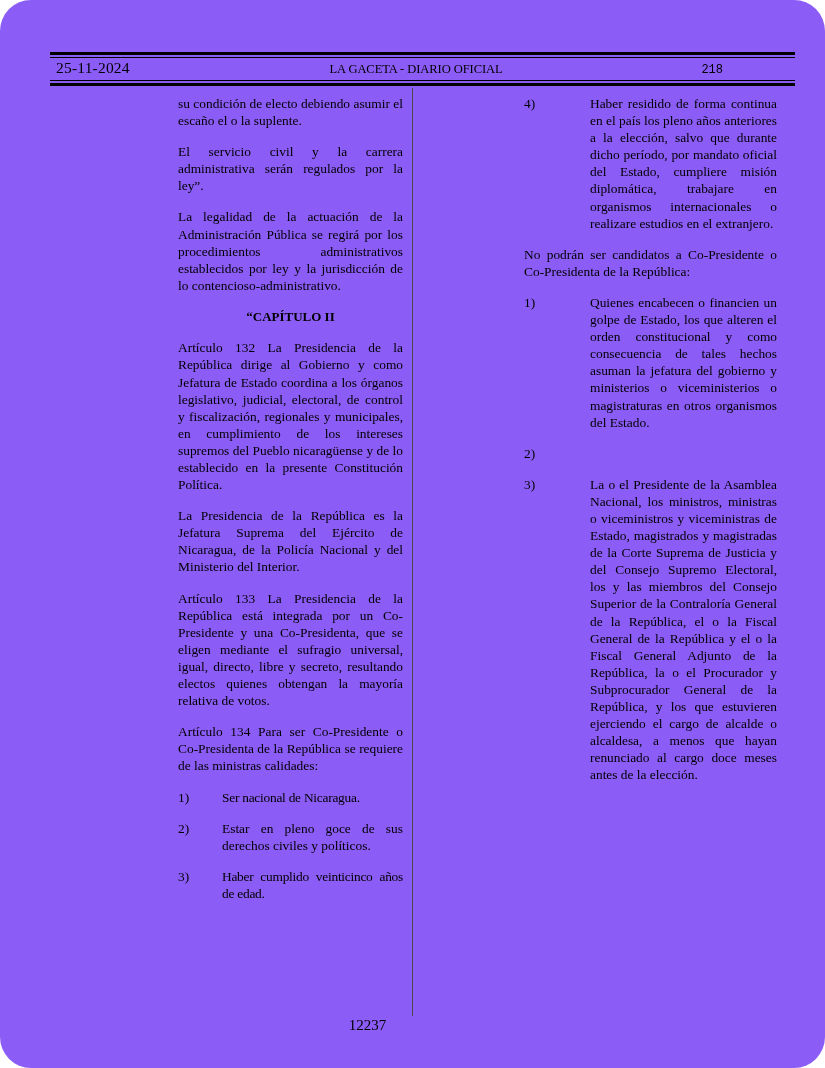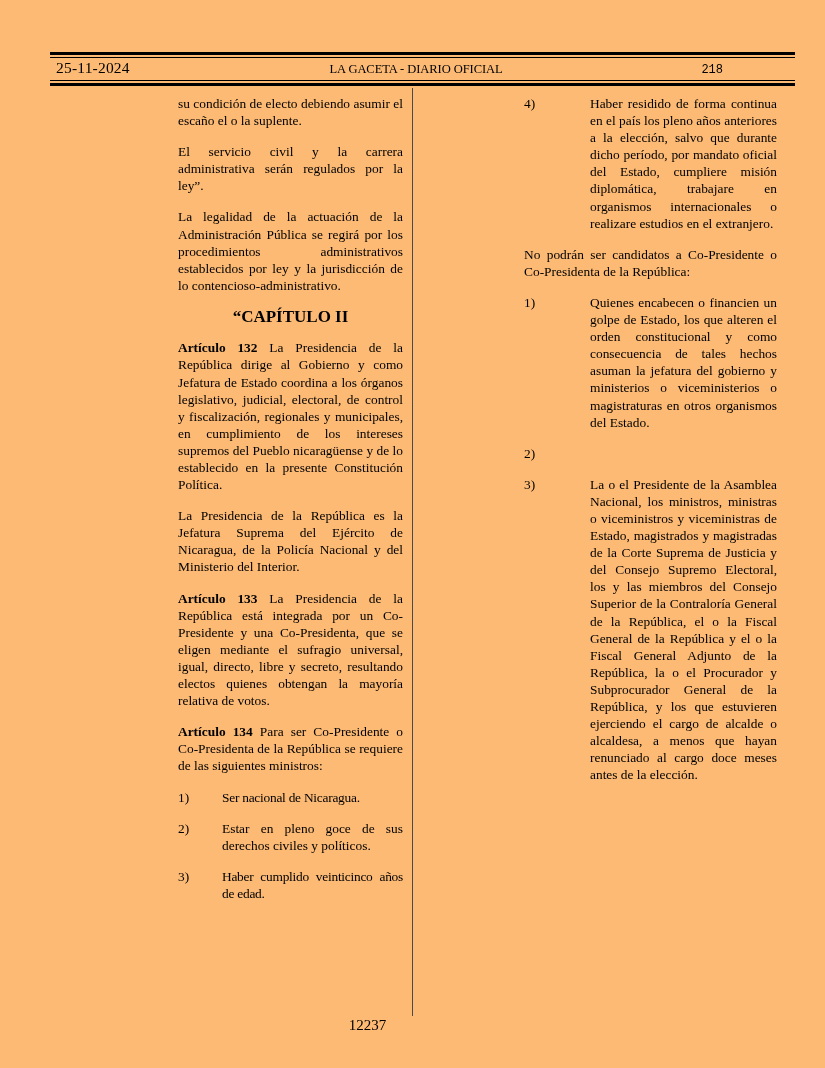--- a/index.html
+++ b/index.html
@@ -13,21 +13,22 @@
     font-family: "Liberation Serif", "DejaVu Serif", serif;
     color: #000000;
     position: relative;
     overflow: hidden;
   }
 
   
   .page {
     position: absolute;
     inset: 0;
-    background: #fdba74;
+    background: #8b5cf6;
+    border-radius: 31px;
   }
 
   
   .masthead {
     position: absolute;
     left: 50px;
     top: 52px;
     width: 745px;
   }
   .rule-thick {
@@ -112,24 +113,24 @@
   }
 
   p {
     margin: 0 0 14px 0;
   }
   .center-head {
     text-align: center;
     font-weight: bold;
     margin: 4px 0 14px 0;
     line-height: 17.4px;
-    font-size: 17px;
+    font-size: 13px;
   }
   .art {
-    font-weight: bold;
+    font-weight: normal;
   }
 
   
   .item {
     display: flex;
     margin: 0 0 14px 0;
     align-items: flex-start;
   }
   .item .marker {
     flex: 0 0 auto;
@@ -191,21 +192,21 @@
       <div class="center-head">
         <div>“CAPÍTULO II</div>
       </div>
 
       <p><span class="art">Artículo 132</span><span> La Presidencia de la República dirige al Gobierno y como Jefatura de Estado coordina a los órganos legislativo, judicial, electoral, de control y fiscalización, regionales y municipales, en cumplimiento de los intereses supremos del Pueblo nicaragüense y de lo establecido en la presente Constitución Política.</span></p>
 
       <p>La Presidencia de la República es la Jefatura Suprema del Ejército de Nicaragua, de la Policía Nacional y del Ministerio del Interior.</p>
 
       <p><span class="art">Artículo 133</span><span> La Presidencia de la República está integrada por un Co-Presidente y una Co-Presidenta, que se eligen mediante el sufragio universal, igual, directo, libre y secreto, resultando electos quienes obtengan la mayoría relativa de votos.</span></p>
 
-      <p><span class="art">Artículo 134</span><span> Para ser Co-Presidente o Co-Presidenta de la República se requiere de las siguientes ministros:</span></p>
+      <p><span class="art">Artículo 134</span><span> Para ser Co-Presidente o Co-Presidenta de la República se requiere de las ministras calidades:</span></p>
 
       <div class="item">
         <span class="marker">1)</span>
         <span class="body dense">Ser nacional de Nicaragua.</span>
       </div>
 
       <div class="item">
         <span class="marker">2)</span>
         <span class="body">Estar en pleno goce de sus derechos civiles y políticos.</span>
       </div>

